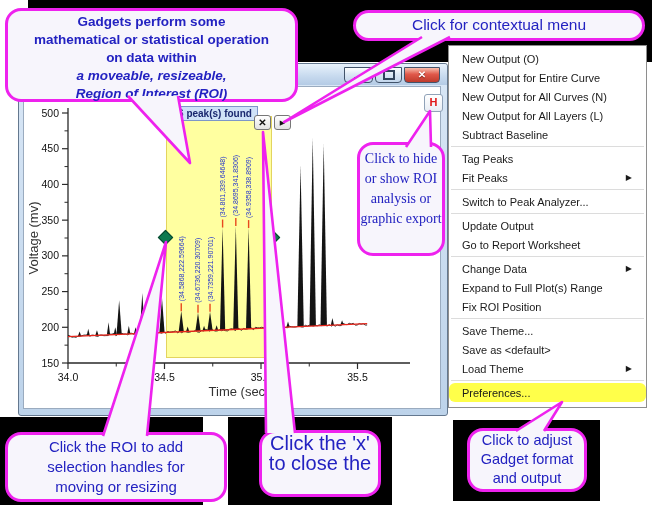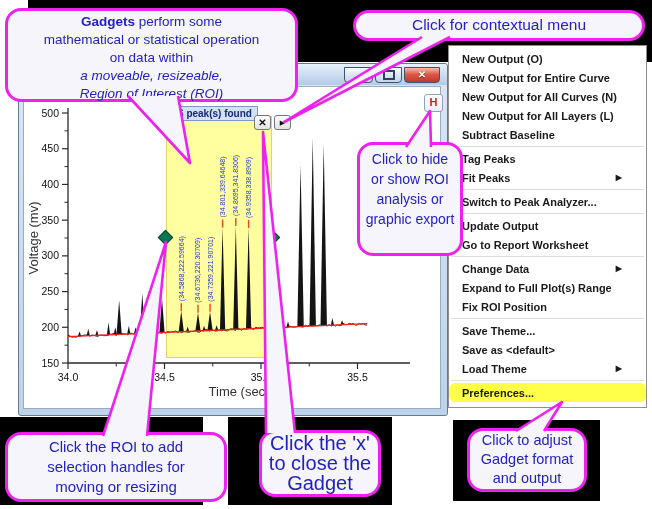--- a/index.html
+++ b/index.html
@@ -22,29 +22,29 @@
   #roi{position:absolute;top:116px;height:242px;background:#ffffa0;border:1px solid #e3d45f;box-sizing:border-box;z-index:3;}
   #chart{position:absolute;left:0;top:0;width:652px;height:509px;z-index:4;pointer-events:none;}
   .roi-ui{z-index:5;}
   #roi-status{position:absolute;left:172px;top:106px;width:86px;height:15px;background:#cfe2f8;border:1px solid #7d97c8;color:#19276e;font-size:10px;font-weight:bold;text-align:center;line-height:14px;box-sizing:border-box;z-index:5;}
   .gbtn{position:absolute;top:115px;width:17px;height:15px;background:linear-gradient(#ffffff,#e3e3e3);border:1px solid #777;border-radius:3px;box-sizing:border-box;text-align:center;z-index:5;}
   #roi-close{left:254px;color:#111;font-size:10px;font-weight:bold;line-height:13px;}
   #roi-arrow{left:274px;color:#111;font-size:7px;line-height:13px;}
   .diamond{position:absolute;width:9px;height:9px;background:#0c7a50;border:1px solid #06452c;transform:rotate(45deg);z-index:5;}
   
   #ctx-menu{position:absolute;left:448px;top:45px;width:199px;height:363px;background:#ffffff;border:1px solid #8e8e8e;box-sizing:border-box;padding:3px 0;overflow:hidden;z-index:6;}
-  .mi{height:19px;display:flex;align-items:center;padding:0 24px 0 13px;font-size:11px;font-weight:700;color:#1a1a1a;white-space:nowrap;}
+  .mi{height:19px;display:flex;align-items:center;padding:0 14px 0 13px;font-size:11px;font-weight:400;color:#1a1a1a;white-space:nowrap;}
   .mi.hi{background:#ffff4a;border-radius:6px;}
   .mi .sub{margin-left:auto;font-size:8px;color:#1a1a1a;}
   .msep{height:1px;background:#dcdcdc;margin:2px 2px;}
   
   .co{position:absolute;background:#f7f5fc;border:3px solid #ee22ee;border-radius:16px;color:#2322c1;text-align:center;box-sizing:border-box;z-index:7;}
-  #co-gadgets{left:5px;top:8px;width:293px;height:94px;font-size:13.5px;line-height:18px;padding-top:2px;}
+  #co-gadgets{left:5px;top:8px;width:293px;height:94px;font-size:13.5px;line-height:18px;padding-top:2px;font-weight:bold;}
   #co-ctx{left:353px;top:10px;width:292px;height:31px;font-size:15.5px;line-height:24px;}
-  #co-hide{left:357px;top:142px;width:106px;height:114px;font-size:14px;line-height:20px;padding-top:4px;}
+  #co-hide{left:357px;top:142px;width:88px;height:114px;font-size:14px;line-height:20px;padding-top:4px;font-family:Liberation Serif, serif;}
   #co-handles{left:5px;top:432px;width:222px;height:70px;font-size:15px;line-height:20px;padding-top:2px;}
   #co-closex{left:259px;top:430px;width:122px;height:67px;font-size:20px;line-height:20px;}
   #co-prefs{left:467px;top:428px;width:120px;height:64px;font-size:14.5px;line-height:19px;}
   #tails{position:absolute;left:0;top:0;width:652px;height:509px;z-index:8;pointer-events:none;}
 </style>
 </head>
 <body>
 
 <div id="stage">
 
@@ -235,21 +235,20 @@
     <div>graphic export</div>
   </div>
   <div class="co" id="co-handles">
     <div>Click the ROI to add</div>
     <div>selection handles for</div>
     <div>moving or resizing</div>
   </div>
   <div class="co" id="co-closex">
     <div>Click the 'x'</div>
     <div>to close the</div>
-    <div>Gadget</div>
   </div>
   <div class="co" id="co-prefs">
     <div>Click to adjust</div>
     <div>Gadget format</div>
     <div>and output</div>
   </div>
 
   <svg id="tails">
     <g>
       <polygon points="128,96 190,163 178,96" fill="#f7f5fc"></polygon>

